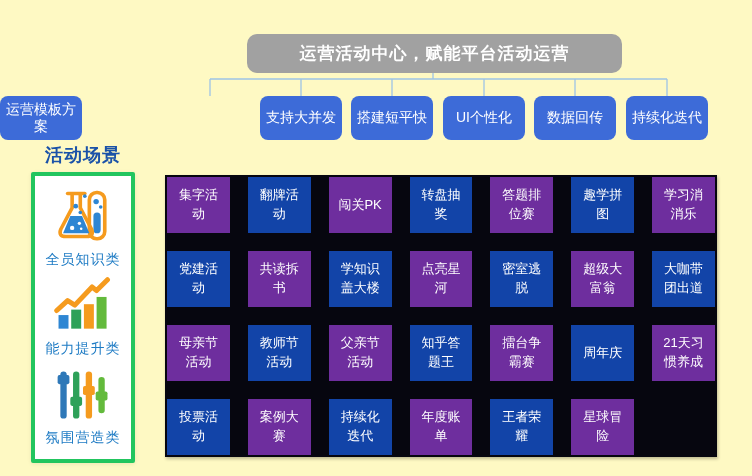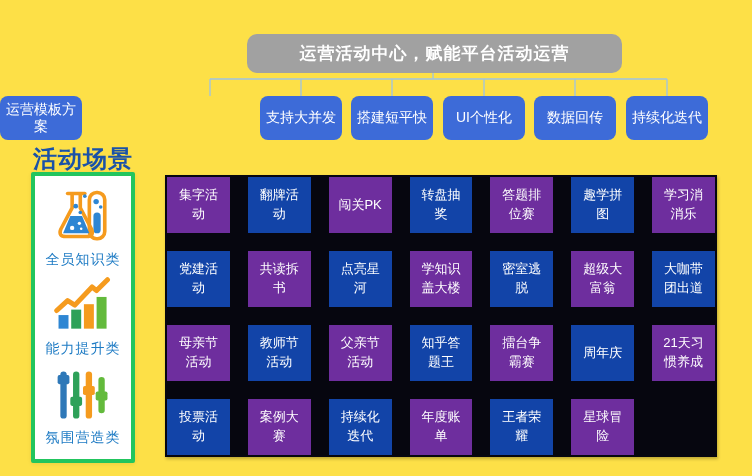--- a/index.html
+++ b/index.html
@@ -7,21 +7,21 @@
     --feature-blue:#3D6BD8;
     --connector-blue:#9DC3E6;
     --cell-purple:#6E2E9E;
     --cell-blue:#1244A8;
     --grid-border:#06060F;
     --sidebar-title-blue:#1A52A8;
     --category-label-blue:#1E7BC4;
   }
   *{box-sizing:border-box;margin:0;padding:0;}
   body{font-family:"Liberation Sans",sans-serif;background:#fff;}
-  .canvas{position:relative;width:752px;height:476px;background:#fde047;overflow:hidden;text-decoration:underline;}
+  .canvas{position:relative;width:752px;height:476px;background:#fef9c3;overflow:hidden;text-decoration:underline;}
 
   
   .header-box{
     position:absolute;left:247px;top:34px;width:375px;height:39px;
     background:var(--header-gray);border-radius:10px;
     display:flex;align-items:center;justify-content:center;
     color:#fff;font-size:17px;font-weight:bold;letter-spacing:1px;
   }
   .connector-svg{position:absolute;left:0;top:0;width:752px;height:476px;pointer-events:none;}
 
@@ -35,21 +35,21 @@
   .feature:nth-of-type(1){left:169px}
   .feature:nth-of-type(2){left:260px}
   .feature:nth-of-type(3){left:351px}
   .feature:nth-of-type(4){left:443px}
   .feature:nth-of-type(5){left:534px}
   .feature:nth-of-type(6){left:626px}
 
   
   .sidebar-title{
     position:absolute;left:31px;top:143px;width:104px;text-align:center;
-    color:var(--sidebar-title-blue);font-size:24px;font-weight:bold;letter-spacing:1px;
+    color:var(--sidebar-title-blue);font-size:18px;font-weight:bold;letter-spacing:1px;
   }
   .scenario-panel{
     position:absolute;left:31px;top:172px;width:104px;height:291px;
     background:#fff;border:4px solid #22c55e;border-radius:2px;
     box-shadow:0 1px 4px rgba(0,0,0,0.08);
     display:flex;flex-direction:column;align-items:center;justify-content:space-evenly;
     padding:4px 0;
   }
   .category{display:flex;flex-direction:column;align-items:center;}
   .category .icon{width:58px;height:58px;}
@@ -163,22 +163,22 @@
   <div class="activity-grid">
     <div class="grid-cell">集字活动</div>
     <div class="grid-cell">翻牌活动</div>
     <div class="grid-cell">闯关PK</div>
     <div class="grid-cell">转盘抽奖</div>
     <div class="grid-cell">答题排位赛</div>
     <div class="grid-cell">趣学拼图</div>
     <div class="grid-cell">学习消消乐</div>
     <div class="grid-cell">党建活动</div>
     <div class="grid-cell">共读拆书</div>
+    <div class="grid-cell">学知识盖大楼</div>
     <div class="grid-cell">点亮星河</div>
-    <div class="grid-cell">学知识盖大楼</div>
     <div class="grid-cell">密室逃脱</div>
     <div class="grid-cell">超级大富翁</div>
     <div class="grid-cell">大咖带团出道</div>
     <div class="grid-cell">母亲节活动</div>
     <div class="grid-cell">教师节活动</div>
     <div class="grid-cell">父亲节活动</div>
     <div class="grid-cell">知乎答题王</div>
     <div class="grid-cell">擂台争霸赛</div>
     <div class="grid-cell">周年庆</div>
     <div class="grid-cell">21天习惯养成</div>

